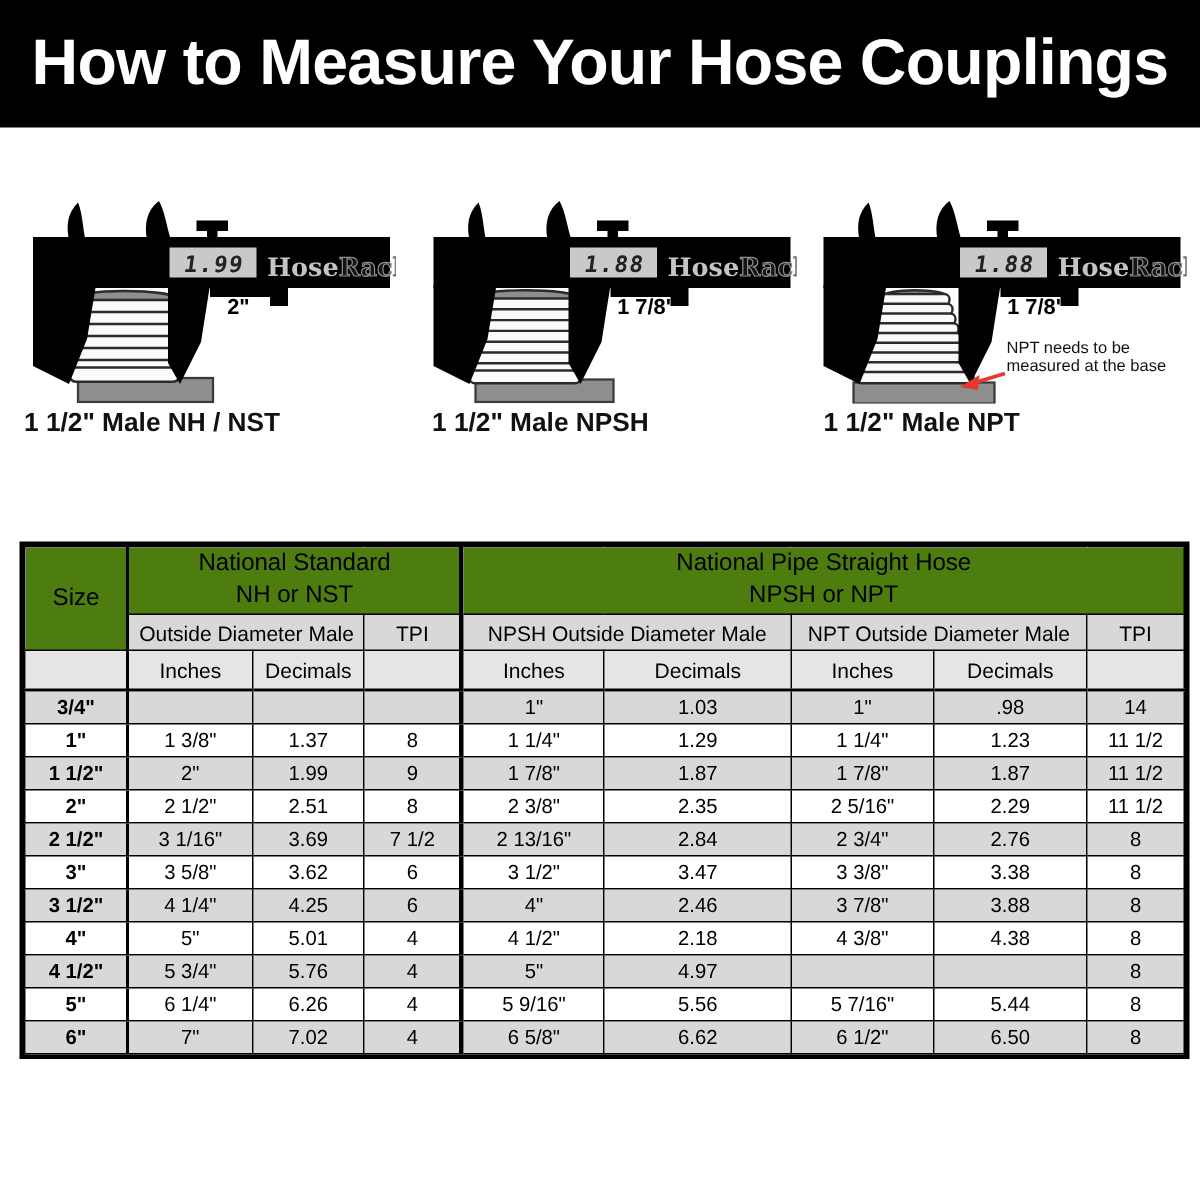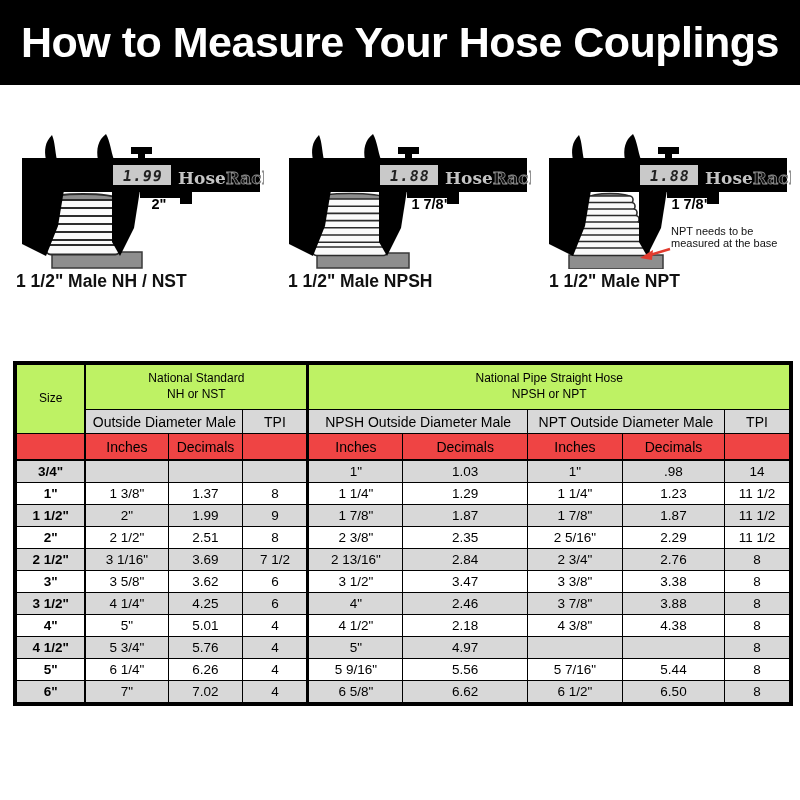--- a/index.html
+++ b/index.html
@@ -13,24 +13,24 @@
   .figure svg{display:block;}
   .figure .caption{font-size:17.5px;font-weight:bold;color:#111;margin-top:2px;white-space:nowrap;}
 
   .tablewrap{position:absolute;left:13px;top:361px;width:774px;border:3px solid #000;box-sizing:content-box;background:#fff;}
   .tabletitle{height:80px;background:#000;color:#fff;display:flex;align-items:center;justify-content:center;}
   .tabletitle span{font-size:40px;font-weight:bold;letter-spacing:-.5px;}
 
   table.threads{width:100%;border-collapse:collapse;table-layout:fixed;}
   table.threads th,table.threads td{border:1px solid #000;text-align:center;vertical-align:middle;
       font-family:"Liberation Sans",sans-serif;color:#000;padding:0;overflow:hidden;white-space:nowrap;}
-  tr.h-group th{background:#bef264;font-weight:normal;font-size:12px;height:44px;line-height:1.3;}
+  tr.h-group th{background:#4d7c0f;font-weight:normal;font-size:16px;height:44px;line-height:1.3;}
   th.size-th{font-weight:bold;font-size:15px;background:#fff;}
   tr.h-gray th{background:#d8d8d8;font-weight:normal;font-size:14px;height:23px;margin-left:38px;}
-  tr.h-sub th{background:#ef4444;font-weight:normal;font-size:14px;height:25px;border-bottom:2px solid #000;}
+  tr.h-sub th{background:#e5e5e5;font-weight:normal;font-size:14px;height:25px;border-bottom:2px solid #000;}
   table.threads .br2{border-right-width:2px;}
   table.threads .br3{border-right-width:3px;}
   table.threads tbody td{height:21px;font-size:13.5px;background:#fff;}
   table.threads tbody tr:nth-child(odd) td{background:#d8d8d8;}
   table.threads tbody td:first-child{font-weight:bold;font-size:13.5px;border-right-width:2px;}
   table.threads tbody td:nth-child(4){border-right-width:3px;}
 
   .lcd-digits{font-family:"DejaVu Sans Mono",monospace;font-weight:bold;font-size:15px;fill:#222;letter-spacing:1px;}
   .brand-hose{font-family:"DejaVu Serif",serif;font-weight:bold;font-size:17px;fill:#c4c4c4;}
   .brand-rack{font-family:"DejaVu Serif",serif;font-weight:bold;font-size:17px;fill:#141414;stroke:#909090;stroke-width:.8;}

